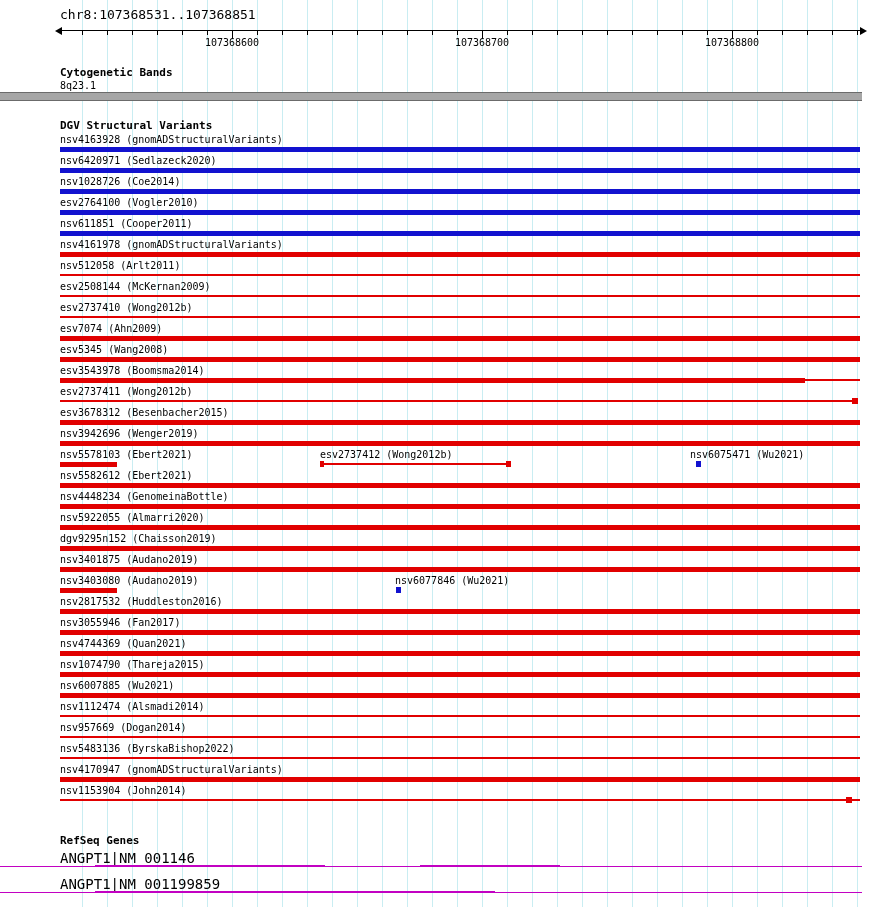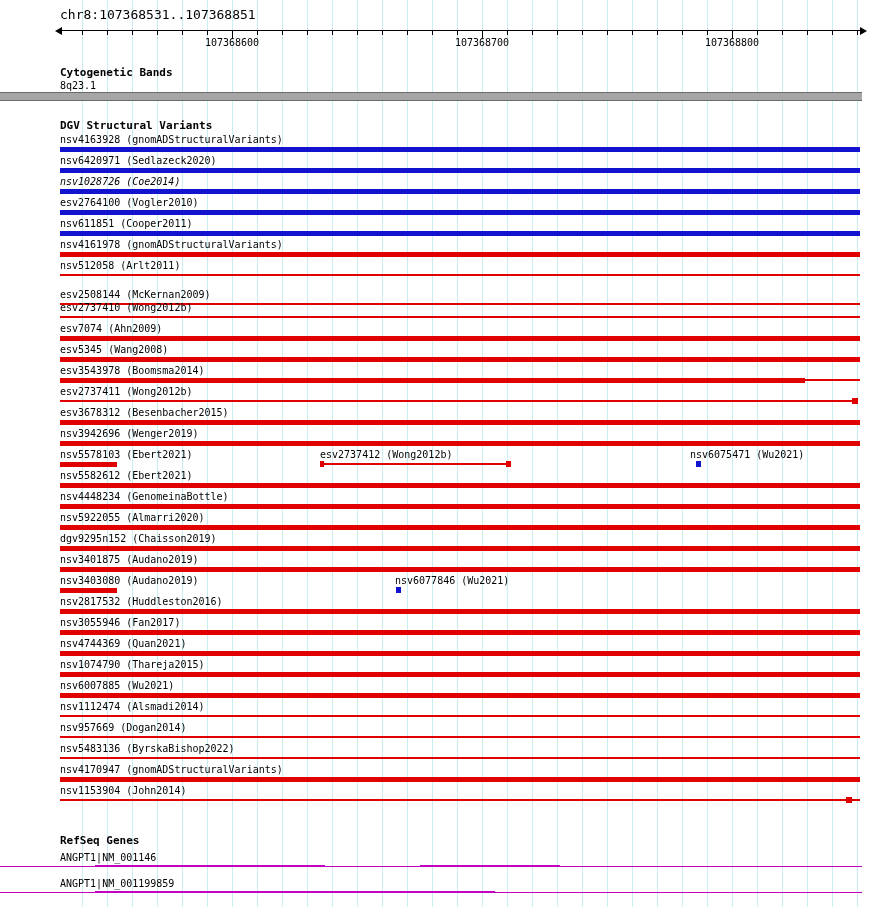--- a/index.html
+++ b/index.html
@@ -19,21 +19,21 @@
   .section-title{position:absolute;left:60px;font-weight:bold;font-size:11px;line-height:12px;white-space:nowrap}
   #cyto-title{top:67px}
   #cyto-band-label{position:absolute;left:60px;top:80px;font-size:10px;line-height:12px}
   #cyto-bar{position:absolute;left:0;top:92px;width:862px;height:9px;background:var(--band);border-top:1px solid var(--band-edge);border-bottom:1px solid var(--band-edge)}
   #dgv-title{top:120px}
   #refseq-title{top:835px}
   .vrow{position:absolute;left:0;width:890px;height:21px}
   .vlabel{position:absolute;left:60px;top:0;font-size:10px;line-height:12px;white-space:nowrap}
   .seg{position:absolute}
   .grow{position:absolute;left:0;width:890px;height:26px}
-  .glabel{position:absolute;left:60px;top:0;font-size:10px;line-height:12px;white-space:nowrap}
+  .glabel{position:absolute;left:60px;top:0;font-size:14px;line-height:12px;white-space:nowrap}
   .gline{position:absolute;height:1px;background:var(--gene)}
   .gline.bump{height:1px}
 </style>
 </head>
 <body>
 
 <div id="grid">
     <div class="gridline" style="left: 82px;"></div>
     <div class="gridline" style="left: 107px;"></div>
     <div class="gridline" style="left: 132px;"></div>
@@ -123,41 +123,41 @@
 <div id="dgv-title" class="section-title">DGV Structural Variants</div>
 <div id="variants">
     <div class="vrow" style="top: 134px;">
       <div class="vlabel">nsv4163928 (gnomADStructuralVariants)</div>
       <div class="seg" style="left: 60px; top: 13px; width: 800px; height: 5px; background: rgb(18, 18, 207);"></div>
     </div>
     <div class="vrow" style="top: 155px;">
       <div class="vlabel">nsv6420971 (Sedlazeck2020)</div>
       <div class="seg" style="left: 60px; top: 13px; width: 800px; height: 5px; background: rgb(18, 18, 207);"></div>
     </div>
-    <div class="vrow" style="top: 176px; font-style: italic;">
+    <div class="vrow" style="top: 176px;">
       <div class="vlabel">nsv1028726 (Coe2014)</div>
       <div class="seg" style="left: 60px; top: 13px; width: 800px; height: 5px; background: rgb(18, 18, 207);"></div>
     </div>
     <div class="vrow" style="top: 197px;">
       <div class="vlabel">esv2764100 (Vogler2010)</div>
       <div class="seg" style="left: 60px; top: 13px; width: 800px; height: 5px; background: rgb(18, 18, 207);"></div>
     </div>
     <div class="vrow" style="top: 218px;">
       <div class="vlabel">nsv611851 (Cooper2011)</div>
       <div class="seg" style="left: 60px; top: 13px; width: 800px; height: 5px; background: rgb(18, 18, 207);"></div>
     </div>
     <div class="vrow" style="top: 239px;">
       <div class="vlabel">nsv4161978 (gnomADStructuralVariants)</div>
       <div class="seg" style="left: 60px; top: 13px; width: 800px; height: 5px; background: rgb(225, 0, 0);"></div>
     </div>
     <div class="vrow" style="top: 260px;">
       <div class="vlabel">nsv512058 (Arlt2011)</div>
       <div class="seg" style="left: 60px; top: 14px; width: 800px; height: 2px; background: rgb(225, 0, 0);"></div>
     </div>
-    <div class="vrow" style="top: 281px; margin-top: 8px;">
+    <div class="vrow" style="top: 281px;">
       <div class="vlabel">esv2508144 (McKernan2009)</div>
       <div class="seg" style="left: 60px; top: 14px; width: 800px; height: 2px; background: rgb(225, 0, 0);"></div>
     </div>
     <div class="vrow" style="top: 302px;">
       <div class="vlabel">esv2737410 (Wong2012b)</div>
       <div class="seg" style="left: 60px; top: 14px; width: 800px; height: 2px; background: rgb(225, 0, 0);"></div>
     </div>
     <div class="vrow" style="top: 323px;">
       <div class="vlabel">esv7074 (Ahn2009)</div>
       <div class="seg" style="left: 60px; top: 13px; width: 800px; height: 5px; background: rgb(225, 0, 0);"></div>

